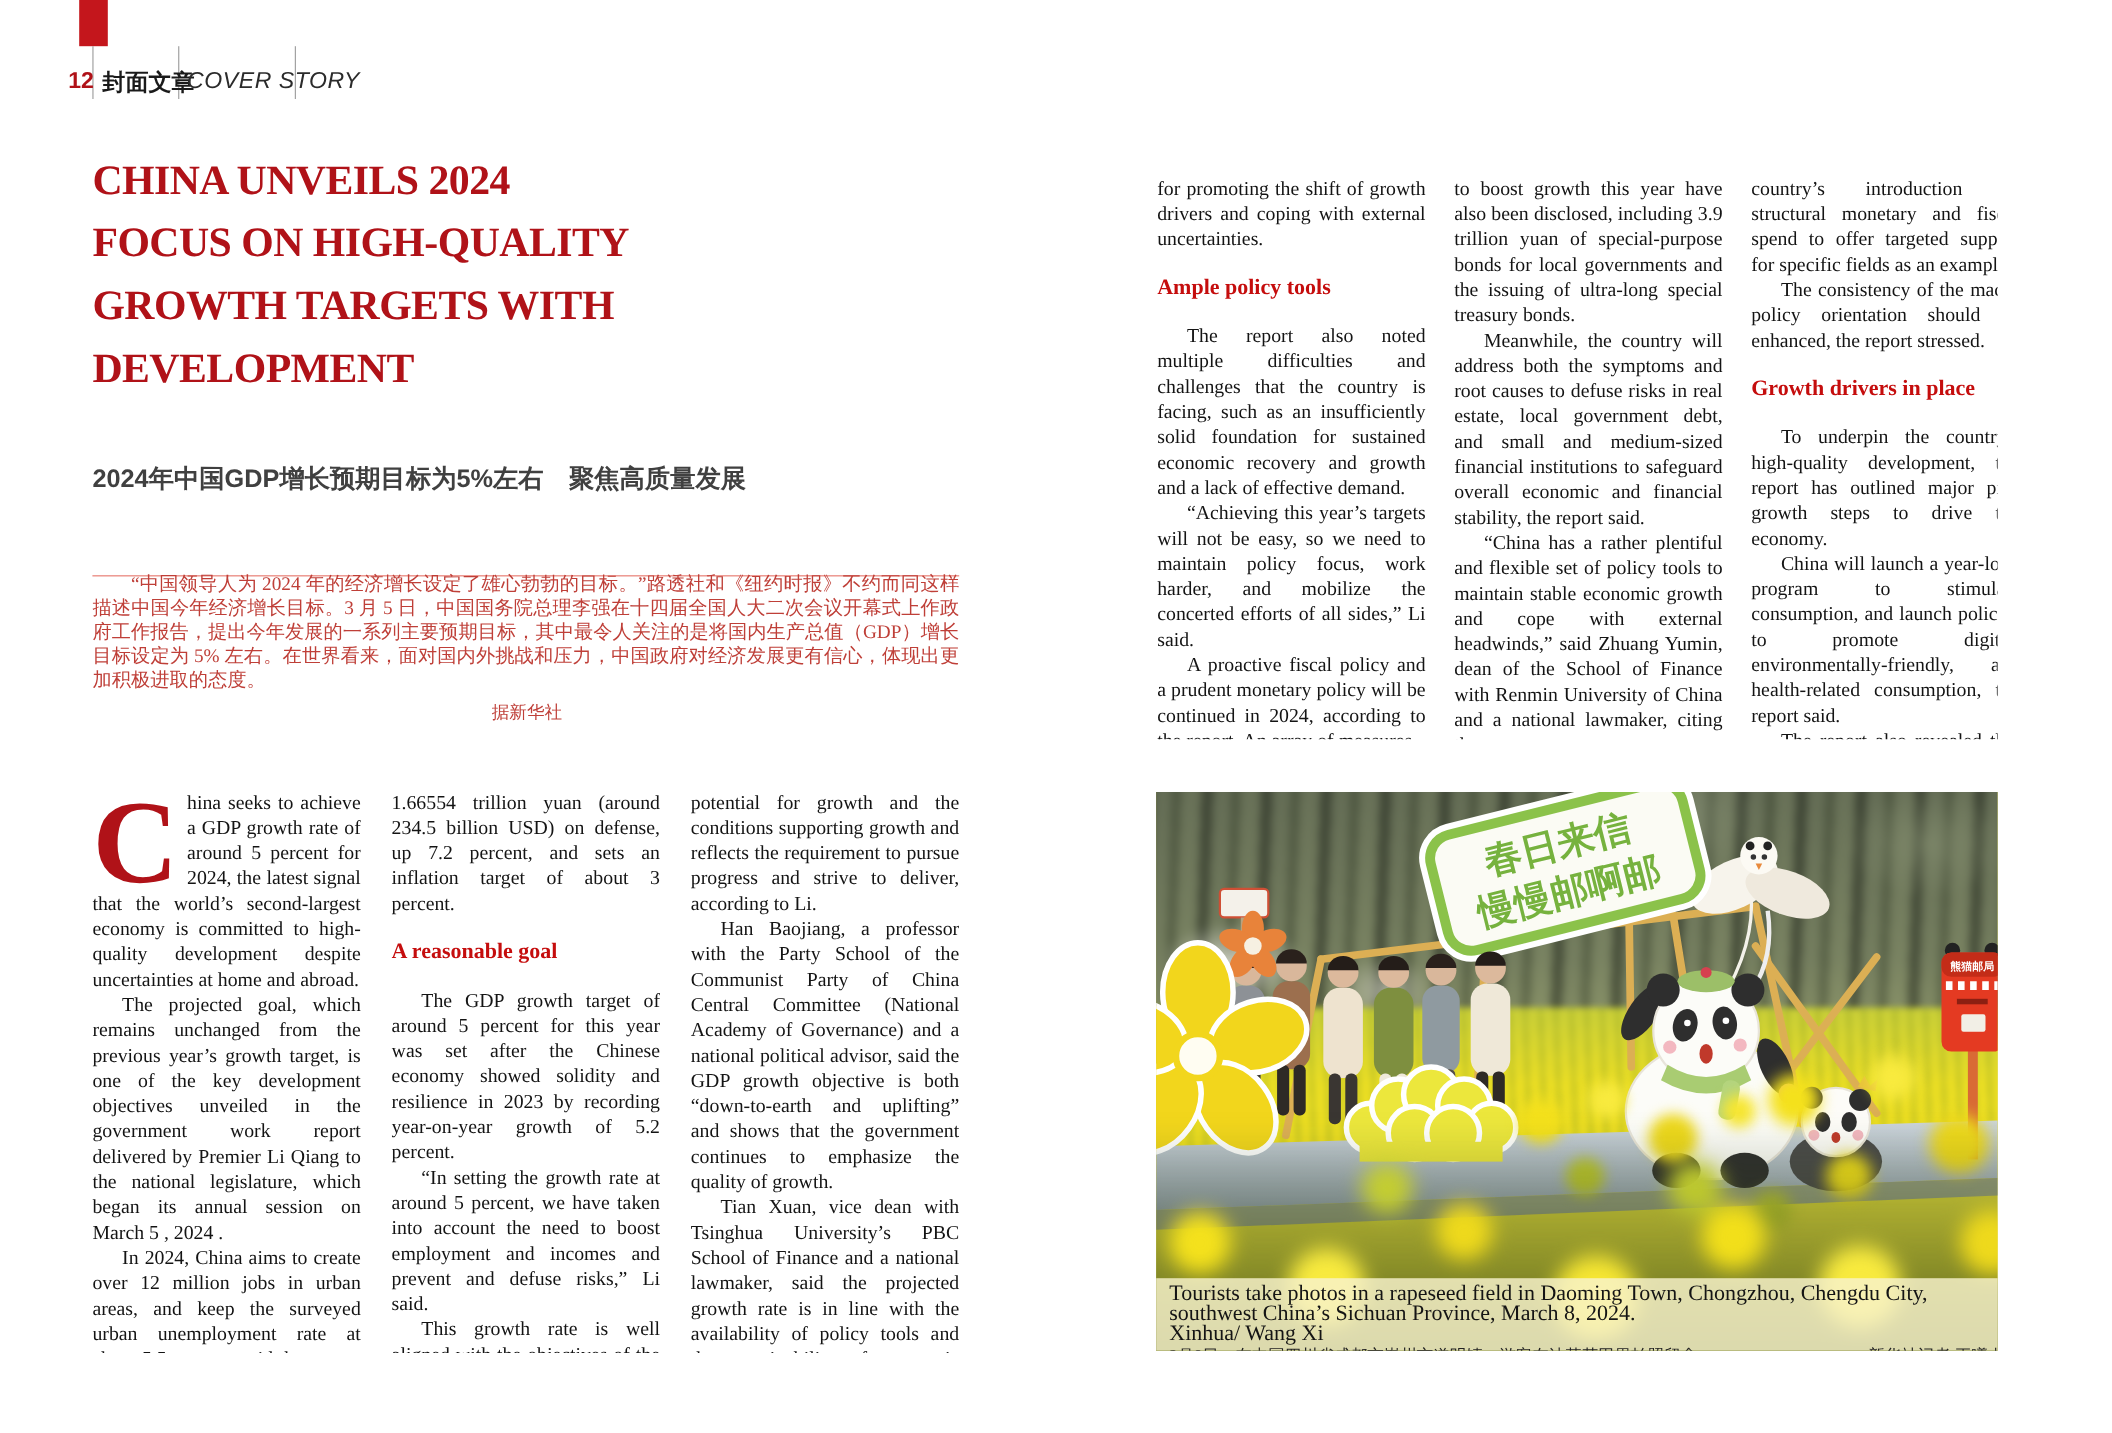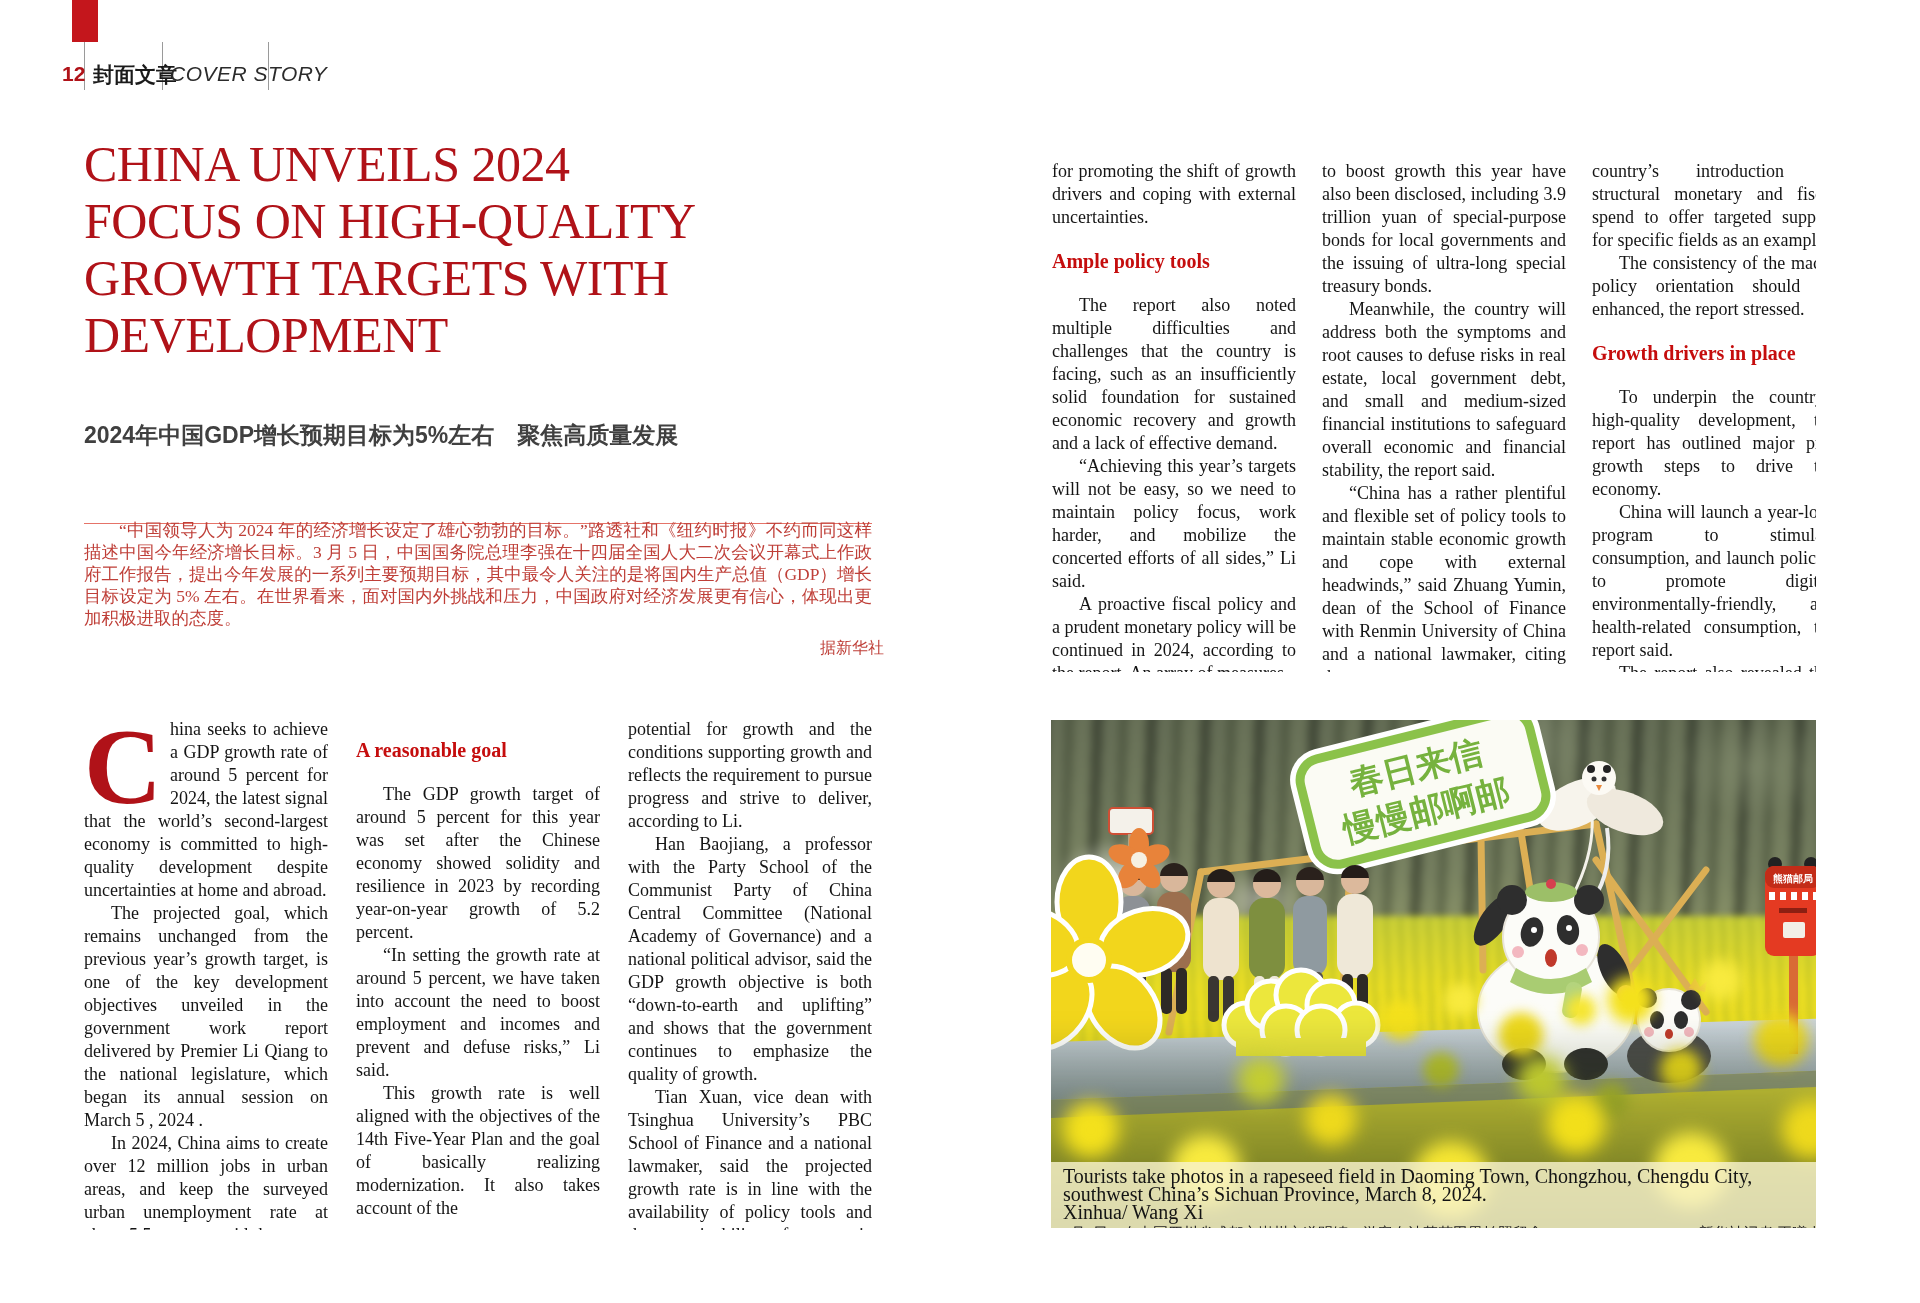--- a/index.html
+++ b/index.html
@@ -9,28 +9,28 @@
   .corner-bar{position:absolute;top:0;width:26px;height:42px;background:#c4161c;}
   .vline{position:absolute;width:1px;background:#9a9a9a;}
   .pagenum{position:absolute;top:62px;font-family:"Liberation Sans",sans-serif;
            font-weight:bold;font-size:21px;color:#b01218;}
   .section-cn{position:absolute;left:93px;top:61px;font-family:"Liberation Sans",sans-serif;
               font-weight:bold;font-size:21px;color:#1a1a1a;}
   .section-en{position:absolute;left:170px;top:62px;font-family:"Liberation Sans",sans-serif;
               font-size:21px;letter-spacing:.5px;color:#2b2b2b;font-style:italic;}
   
   .headline{position:absolute;left:84px;top:136px;width:640px;margin:0;
-            font-family:"Liberation Serif",serif;font-weight:normal;font-size:50px;
+            font-family:"Liberation Serif",serif;font-weight:bold;font-size:38px;
             line-height:57px;color:#b01218;letter-spacing:-.5px;}
   .subtitle{position:absolute;left:84px;top:420px;font-family:"Liberation Sans",sans-serif;
             font-weight:bold;font-size:23px;color:#404040;}
   .red-rule{position:absolute;left:84px;top:523px;width:788px;height:1px;background:#e57368;}
   .lede{position:absolute;left:84px;top:519px;width:788px;font-size:17.5px;line-height:22px;
         color:#bf3f38;text-align:justify;text-indent:2em;}
-  .lede-byline{position:absolute;left:96px;top:638px;width:788px;text-align:right;
+  .lede-byline{position:absolute;left:85px;top:638px;width:788px;text-align:center;
                font-size:16px;color:#bf3f38;}
   
   .col{position:absolute;width:244px;text-align:justify;font-size:18px;line-height:23px;
        color:#141414;overflow:hidden;}
   .col p{margin:0;text-indent:1.5em;}
   .col p.cont{text-indent:0;}
   .col h3{margin:21px 0 21px;font-size:20px;color:#c50d0d;text-indent:0;
           font-family:"Liberation Serif",serif;}
   .dropcap{float:left;font-size:108px;line-height:86px;font-weight:bold;color:#b01218;
            margin:6px 8px 0 0;}
@@ -118,20 +118,21 @@
   <div class="red-rule"></div>
   <div class="lede">“中国领导人为 2024 年的经济增长设定了雄心勃勃的目标。”路透社和《纽约时报》不约而同这样描述中国今年经济增长目标。3 月 5 日，中国国务院总理李强在十四届全国人大二次会议开幕式上作政府工作报告，提出今年发展的一系列主要预期目标，其中最令人关注的是将国内生产总值（GDP）增长目标设定为 5% 左右。在世界看来，面对国内外挑战和压力，中国政府对经济发展更有信心，体现出更加积极进取的态度。</div>
   <div class="lede-byline">据新华社</div>
 
   <div class="col c-l1">
     <p class="cont"><span class="dropcap">C</span><span>hina seeks to achieve a GDP growth rate of around 5 percent for 2024, the latest signal that the world’s second-largest economy is committed to high-quality development despite uncertainties at home and abroad.</span></p>
     <p>The projected goal, which remains unchanged from the previous year’s growth target, is one of the key development objectives unveiled in the government work report delivered by Premier Li Qiang to the national legislature, which began its annual session on March 5 , 2024 .</p>
     <p>In 2024, China aims to create over 12 million jobs in urban areas, and keep the surveyed urban unemployment rate at about 5.5 percent, said the report. The country also plans to spend</p>
   </div>
   <div class="col c-l2">
+    <p class="cont">1.66554 trillion yuan (around 234.5 billion USD) on defense, up 7.2 percent, and sets an inflation target of about 3 percent.</p>
     <h3>A reasonable goal</h3>
     <p>The GDP growth target of around 5 percent for this year was set after the Chinese economy showed solidity and resilience in 2023 by recording year-on-year growth of 5.2 percent.</p>
     <p>“In setting the growth rate at around 5 percent, we have taken into account the need to boost employment and incomes and prevent and defuse risks,” Li said.</p>
     <p>This growth rate is well aligned with the objectives of the 14th Five-Year Plan and the goal of basically realizing modernization. It also takes account of the</p>
   </div>
   <div class="col c-l3">
     <p class="cont">potential for growth and the conditions supporting growth and reflects the requirement to pursue progress and strive to deliver, according to Li.</p>
     <p>Han Baojiang, a professor with the Party School of the Communist Party of China Central Committee (National Academy of Governance) and a national political advisor, said the GDP growth objective is both “down-to-earth and uplifting” and shows that the government continues to emphasize the quality of growth.</p>
     <p>Tian Xuan, vice dean with Tsinghua University’s PBC School of Finance and a national lawmaker, said the projected growth rate is in line with the availability of policy tools and the sustainability of economic development, leaving ample room</p>
   </div>

